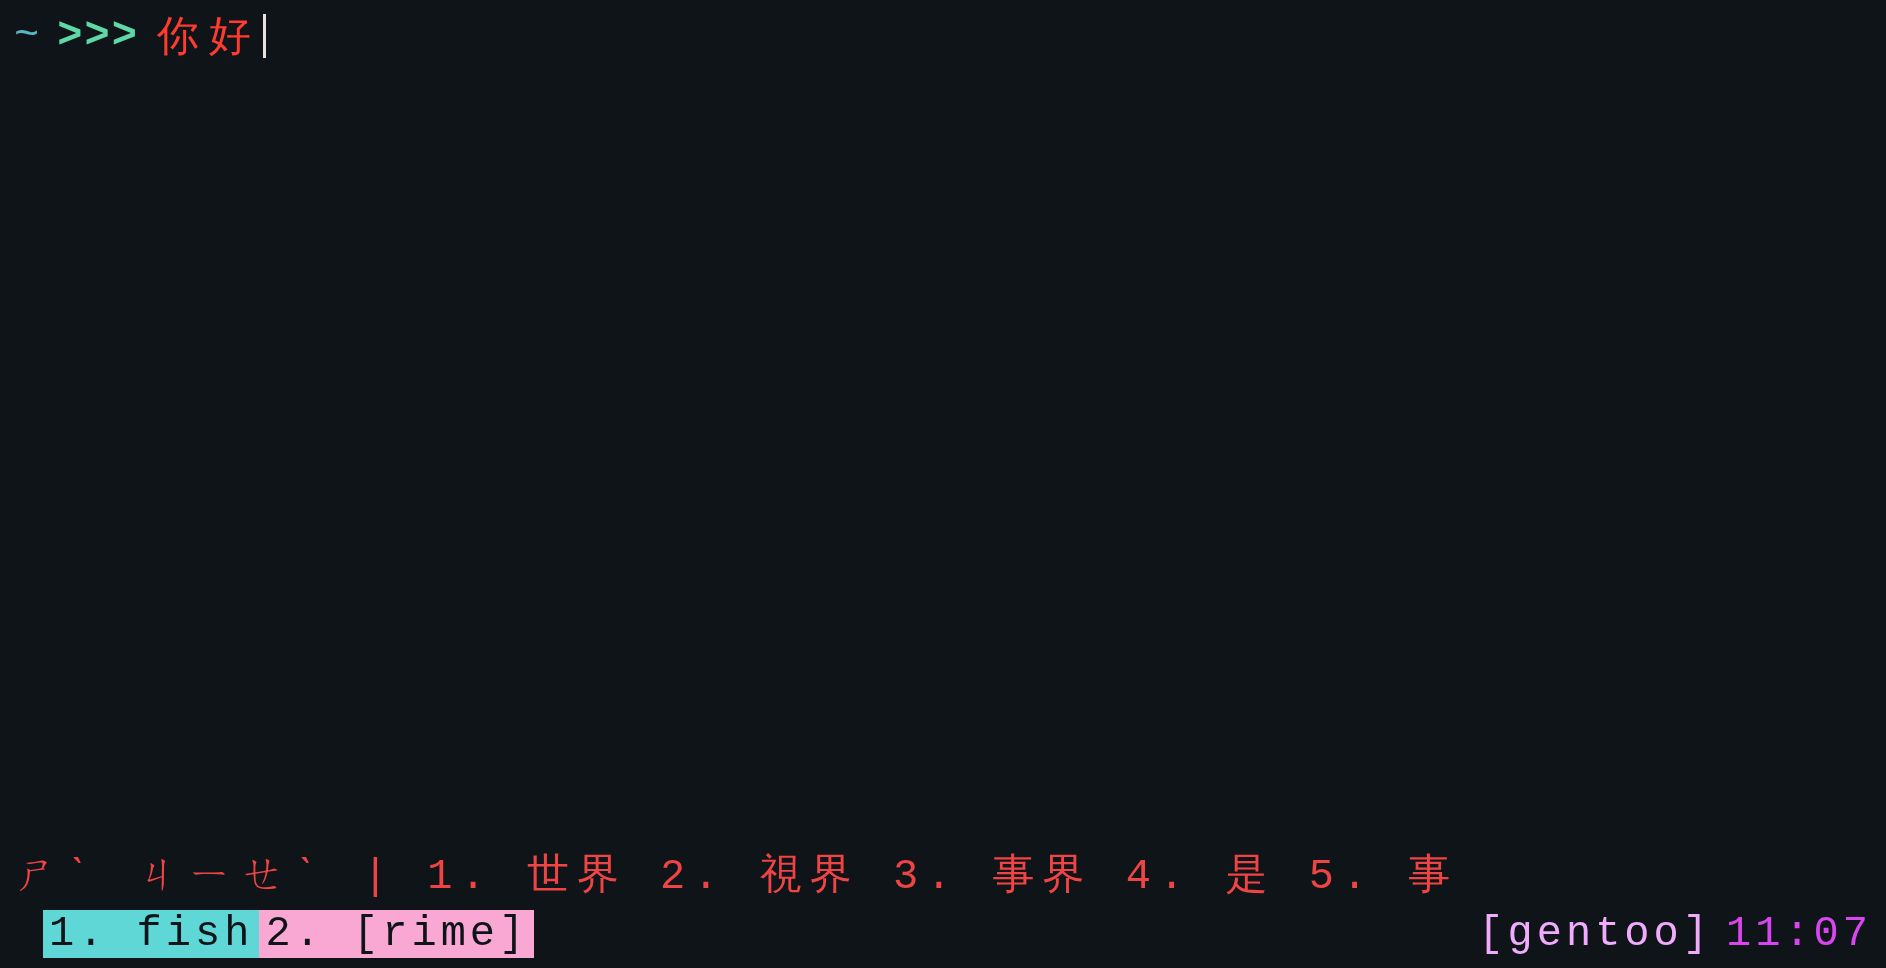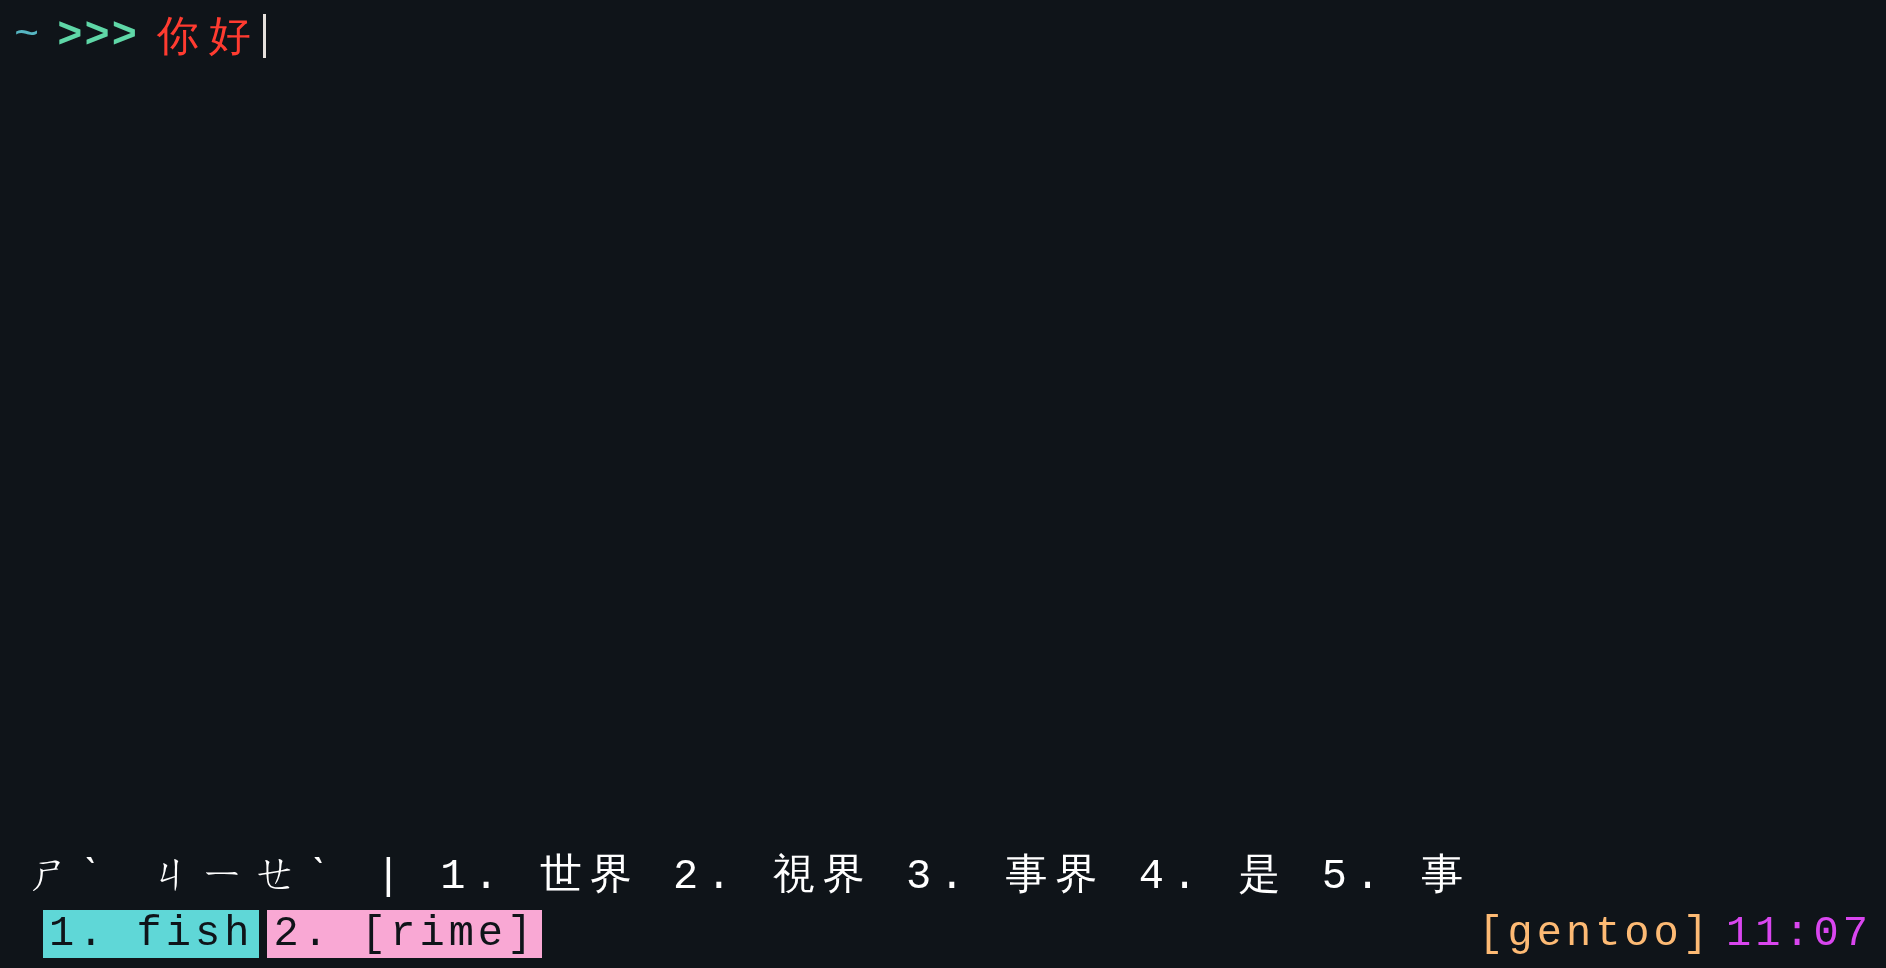--- a/index.html
+++ b/index.html
@@ -61,22 +61,22 @@
       margin-left: 2px;
       vertical-align: middle;
     }
     
     .bottom-section {
       display: flex;
       flex-direction: column;
     }
     
     .ime-line {
-      padding: 4px 27px;
-      color: #ffffff;
+      padding: 4px 14px;
+      color: #ef4444;
       letter-spacing: 6px;
       white-space: nowrap;
     }
     
     .ime-preedit {
       letter-spacing: 10px;
     }
     
     .ime-separator {
       margin: 0 2px;
@@ -88,21 +88,21 @@
     
     .status-line {
       display: flex;
       justify-content: space-between;
       align-items: center;
       padding: 4px 14px 10px 14px;
     }
     
     .status-left {
       display: flex;
-      gap: 8px;
+      gap: 0;
       padding-left: 29px;
     }
     
     .tab {
       padding: 0 6px;
       letter-spacing: 4px;
     }
     
     .tab-active {
       background-color: #5fd7d7;
@@ -114,21 +114,21 @@
       color: #0f1419;
     }
     
     .status-right {
       display: flex;
       align-items: center;
       gap: 14px;
     }
     
     .hostname {
-      color: #fdba74;
+      color: #f0abfc;
       letter-spacing: 4px;
     }
     
     .clock {
       color: #d946ef;
       letter-spacing: 4px;
     }
   </style>
 </head>
 <body>

